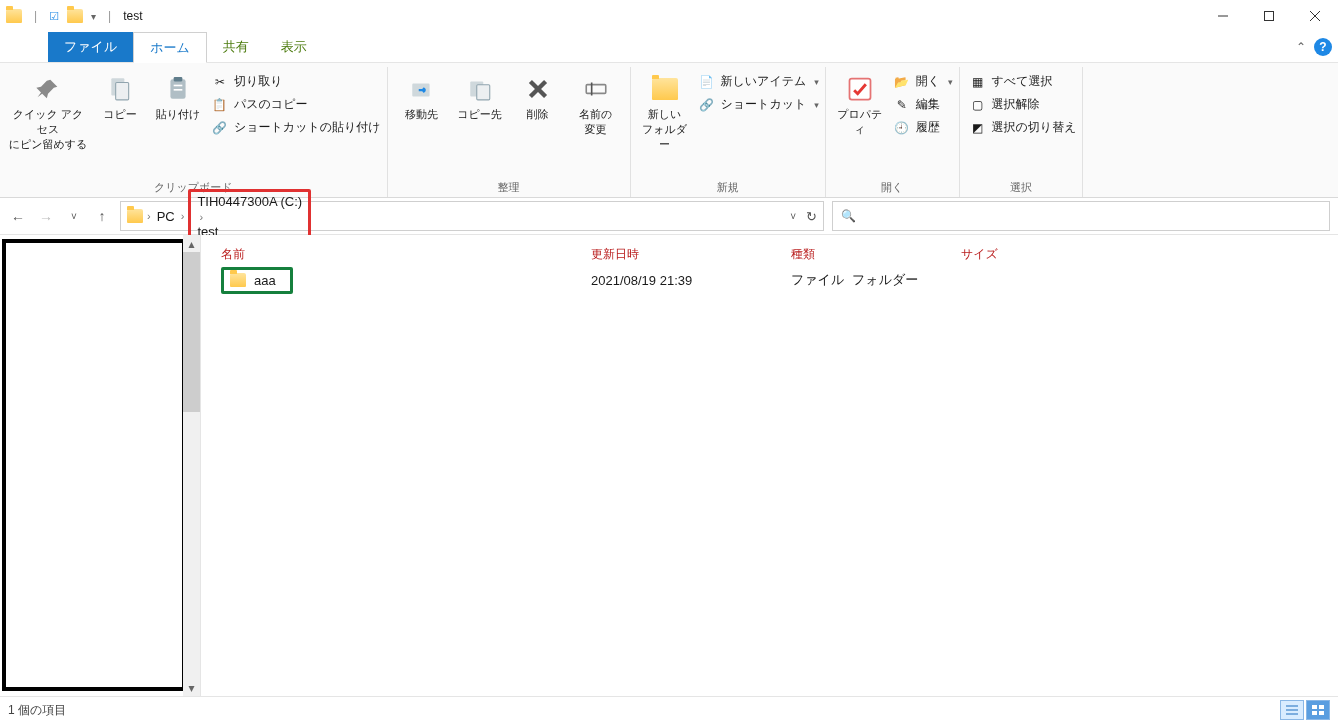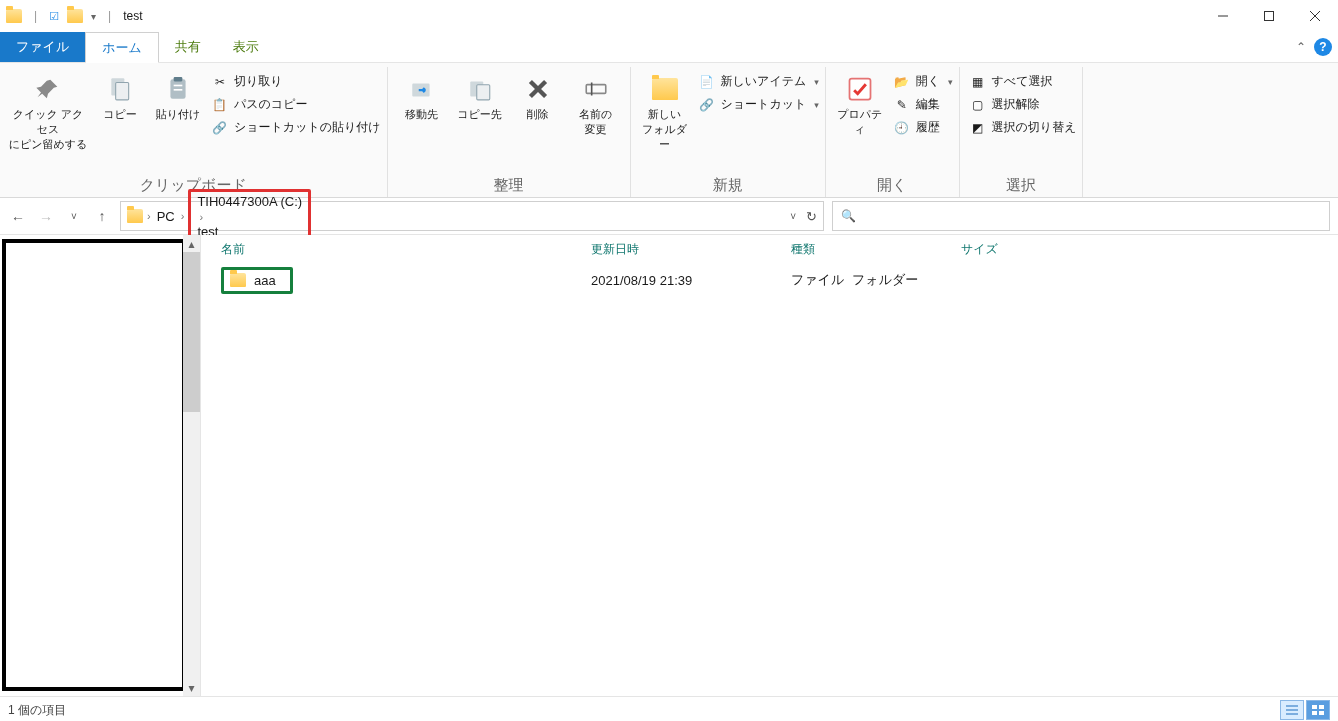--- a/index.html
+++ b/index.html
@@ -73,20 +73,21 @@
     display: flex;
     align-items: center;
     font-size: 13px;
     cursor: default;
     background: #ffffff;
     color: #4d7c0f;
   }
   .ribbon-tabs .file-tab {
     background: #1979ca;
     color: #ffffff;
+    margin-left: 48px;
   }
   .ribbon-tabs .active-tab {
     background: #ffffff;
     color: #1979ca;
     border: 1px solid #d0d0d0;
     border-bottom: 1px solid #ffffff;
     margin-bottom: -1px;
   }
   .ribbon-right {
     margin-left: auto;
@@ -122,21 +123,21 @@
     padding: 0 6px;
   }
   .group-content {
     flex: 1;
     display: flex;
     align-items: flex-start;
     gap: 2px;
     padding-top: 4px;
   }
   .group-label {
-    font-size: 15px;
+    font-size: 11px;
     color: #666;
     padding: 4px 0 2px 0;
   }
   .big-btn {
     display: flex;
     flex-direction: column;
     align-items: center;
     width: 60px;
     padding: 2px;
     text-align: center;
@@ -280,23 +281,23 @@
     height: 160px;
   }
   .content {
     flex: 1;
     background: #ffffff;
     position: relative;
   }
   .cols {
     display: flex;
     height: 28px;
-    align-items: center;
+    align-items: flex-end;
     font-size: 12px;
-    color: #0f766e;
+    color: #b91c1c;
   }
   .col-name { width: 370px; padding-left: 20px; }
   .col-date { width: 200px; }
   .col-type { width: 170px; }
   .col-size { flex: 1; }
   .row-item {
     display: flex;
     height: 34px;
     align-items: center;
     font-size: 13px;

